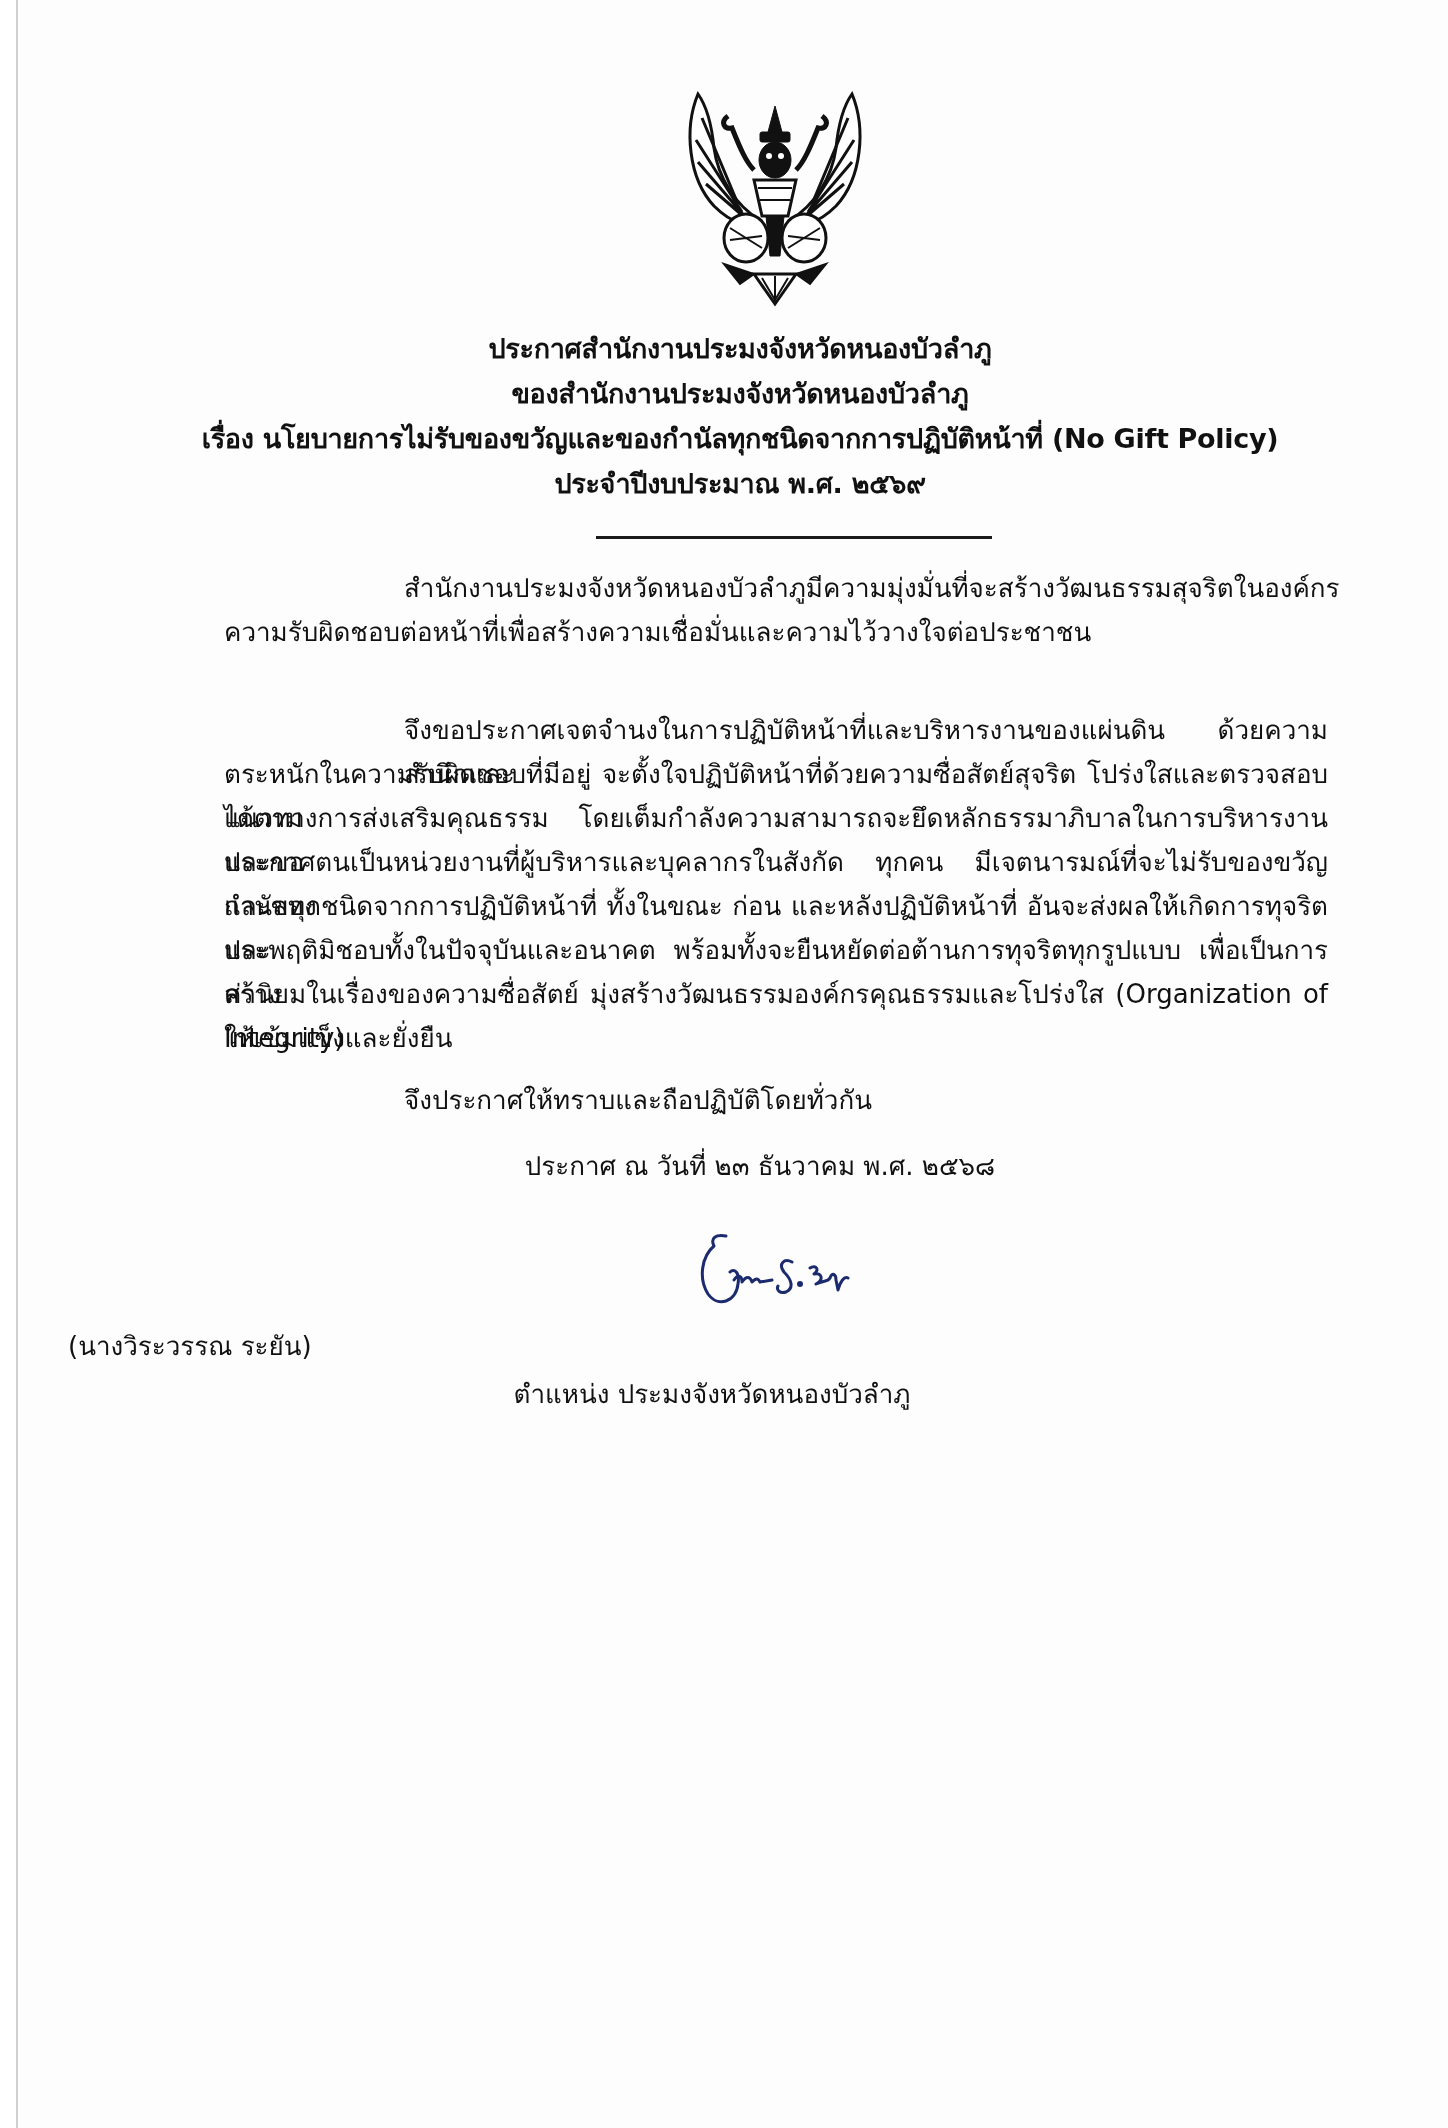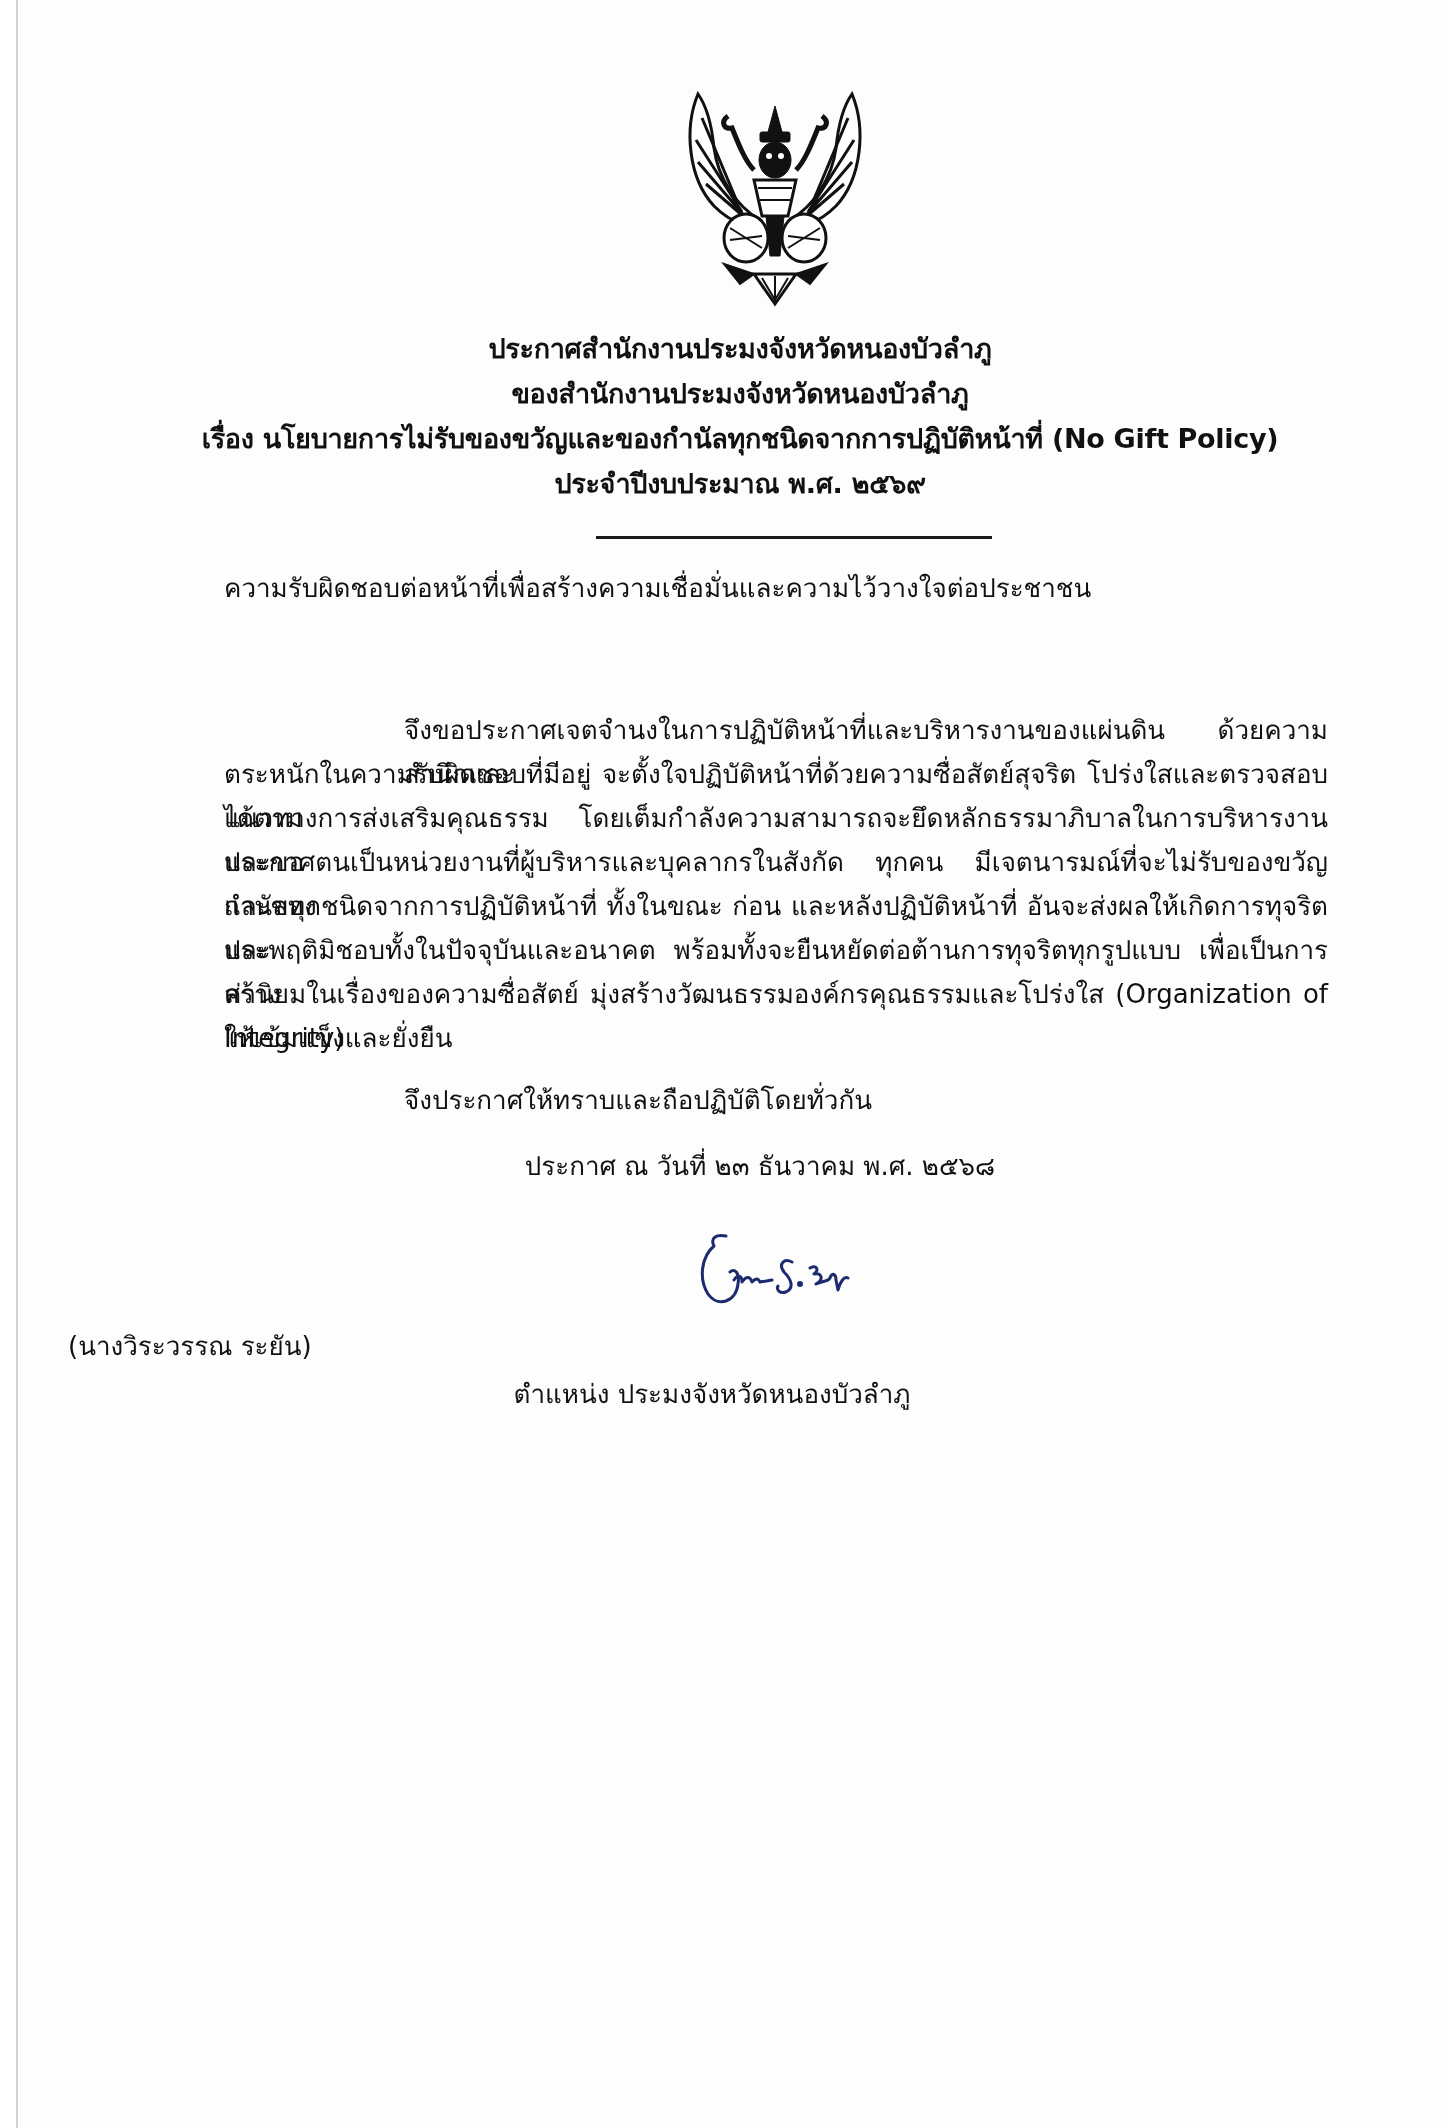--- a/index.html
+++ b/index.html
@@ -72,20 +72,21 @@
   <div class="title-block">
     <div class="title-line">ประกาศสำนักงานประมงจังหวัดหนองบัวลำภู</div>
     <div class="title-line">ของสำนักงานประมงจังหวัดหนองบัวลำภู</div>
     <div class="title-line">เรื่อง นโยบายการไม่รับของขวัญและของกำนัลทุกชนิดจากการปฏิบัติหน้าที่ (No Gift Policy)</div>
     <div class="title-line">ประจำปีงบประมาณ พ.ศ. ๒๕๖๙</div>
   </div>
 
   <div class="divider"></div>
 
   <div class="para p1">
+    <span class="line indent">สำนักงานประมงจังหวัดหนองบัวลำภูมีความมุ่งมั่นที่จะสร้างวัฒนธรรมสุจริตในองค์กร</span>
     <span class="line">ความรับผิดชอบต่อหน้าที่เพื่อสร้างความเชื่อมั่นและความไว้วางใจต่อประชาชน</span>
   </div>
 
   <div class="para p2">
     <span class="line indent justify">จึงขอประกาศเจตจำนงในการปฏิบัติหน้าที่และบริหารงานของแผ่นดิน ด้วยความสำนึกและ</span>
     <span class="line justify">ตระหนักในความรับผิดชอบที่มีอยู่ จะตั้งใจปฏิบัติหน้าที่ด้วยความซื่อสัตย์สุจริต โปร่งใสและตรวจสอบได้ตาม</span>
     <span class="line justify">แนวทางการส่งเสริมคุณธรรม โดยเต็มกำลังความสามารถจะยึดหลักธรรมาภิบาลในการบริหารงานและขอ</span>
     <span class="line justify">ประกาศตนเป็นหน่วยงานที่ผู้บริหารและบุคลากรในสังกัด ทุกคน มีเจตนารมณ์ที่จะไม่รับของขวัญและของ</span>
     <span class="line justify">กำนัลทุกชนิดจากการปฏิบัติหน้าที่ ทั้งในขณะ ก่อน และหลังปฏิบัติหน้าที่ อันจะส่งผลให้เกิดการทุจริตและ</span>
     <span class="line justify">ประพฤติมิชอบทั้งในปัจจุบันและอนาคต พร้อมทั้งจะยืนหยัดต่อต้านการทุจริตทุกรูปแบบ เพื่อเป็นการสร้าง</span>

